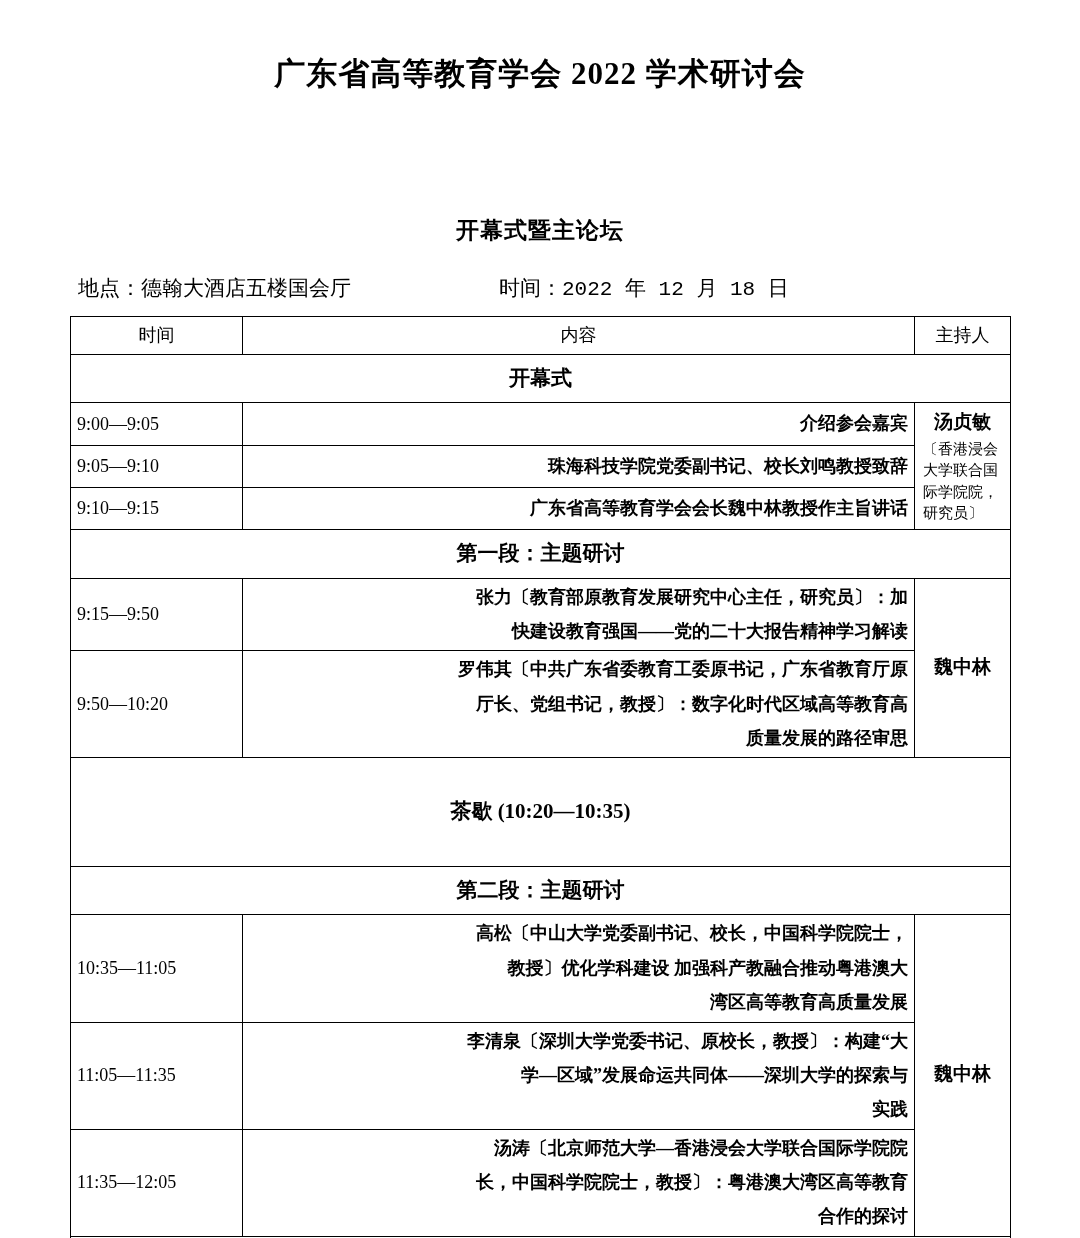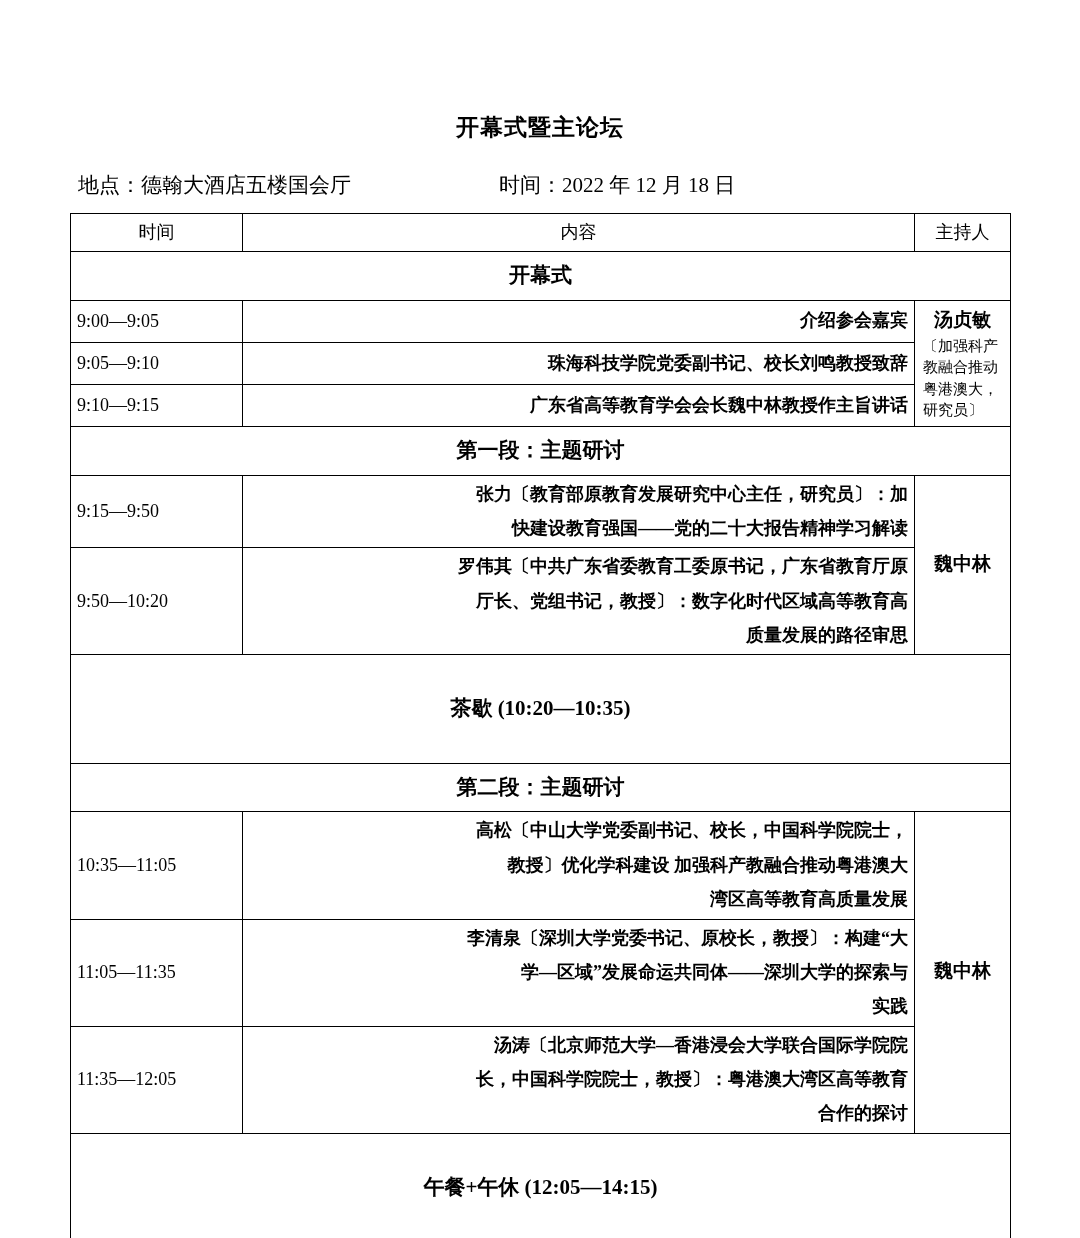--- a/index.html
+++ b/index.html
@@ -28,30 +28,31 @@
     letter-spacing: 1px;
     margin: 18px 0 0 0;
   }
   .doc-title .line2 {
     letter-spacing: 10px;
   }
   .section-title {
     text-align: center;
     font-size: 23px;
     font-weight: bold;
-    margin-top: 78px;
+    margin-top: 118px;
     letter-spacing: 1px;
   }
   .meta-row {
     display: flex;
     justify-content: flex-start;
     align-items: baseline;
     font-size: 21px;
     margin: 28px 0 14px 0;
     padding: 0 6px 0 8px;
+    font-family: Liberation Mono, monospace;
   }
   .meta-place {
     white-space: nowrap;
   }
   .meta-time {
     white-space: nowrap;
     margin-left: 148px;
   }
   table.agenda {
     border-collapse: collapse;
@@ -131,20 +132,21 @@
     margin-top: 7px;
   }
   .b { font-weight: bold; }
 </style>
 </head>
 <body>
 
 <div class="page">
 
   <div class="doc-title">
+    <div class="line1">广东省高等教育学会 2022 学术研讨会</div>
   </div>
 
   <div class="section-title">开幕式暨主论坛</div>
 
   <div class="meta-row">
     <span class="meta-place">地点：德翰大酒店五楼国会厅</span>
     <span class="meta-time">时间：2022 年 12 月 18 日</span>
   </div>
 
   <table class="agenda">
@@ -166,21 +168,21 @@
         <td colspan="3">开幕式</td>
       </tr>
 
       <tr>
         <td class="time">9:00—9:05</td>
         <td class="content">
           <span class="ln b">介绍参会嘉宾</span>
         </td>
         <td class="host" rowspan="3">
           <span class="host-name">汤贞敏</span>
-          <span class="host-desc">〔加强科产教融合推动粤港澳大，研究员〕</span>
+          <span class="host-desc">〔香港浸会大学联合国际学院院，研究员〕</span>
         </td>
       </tr>
 
       <tr>
         <td class="time">9:05—9:10</td>
         <td class="content">
           <span class="ln b">珠海科技学院党委副书记、校长刘鸣教授致辞</span>
         </td>
       </tr>
 

